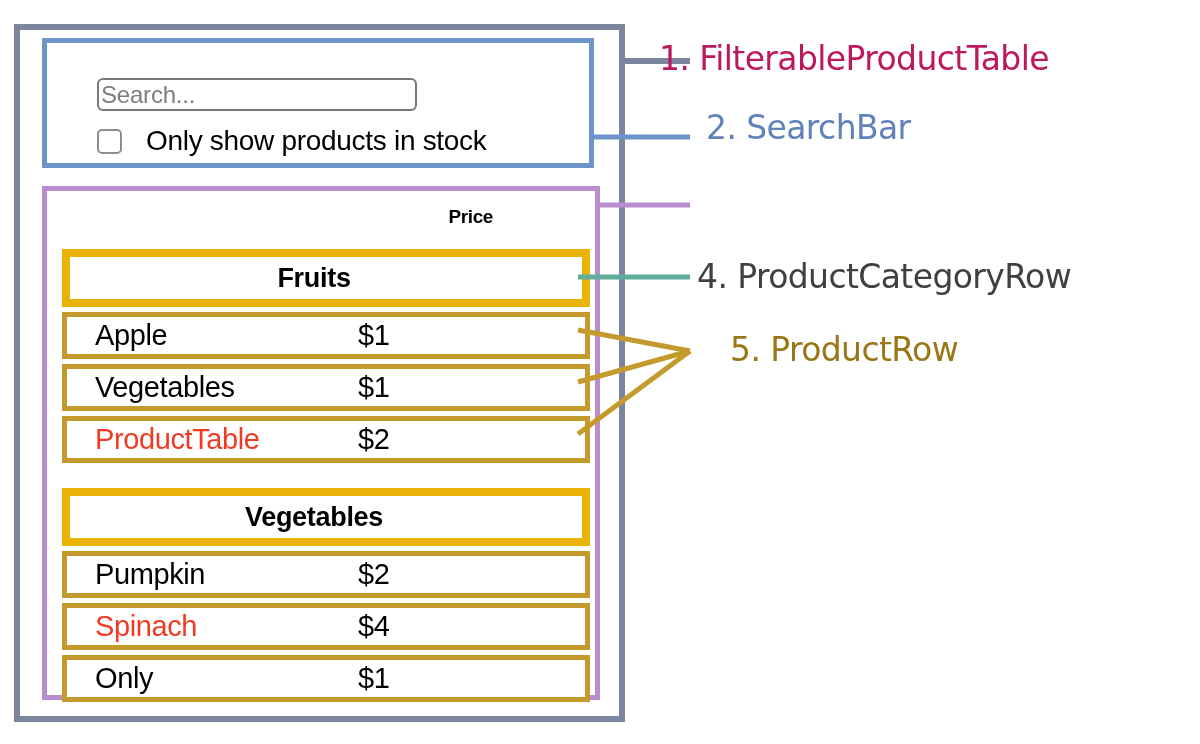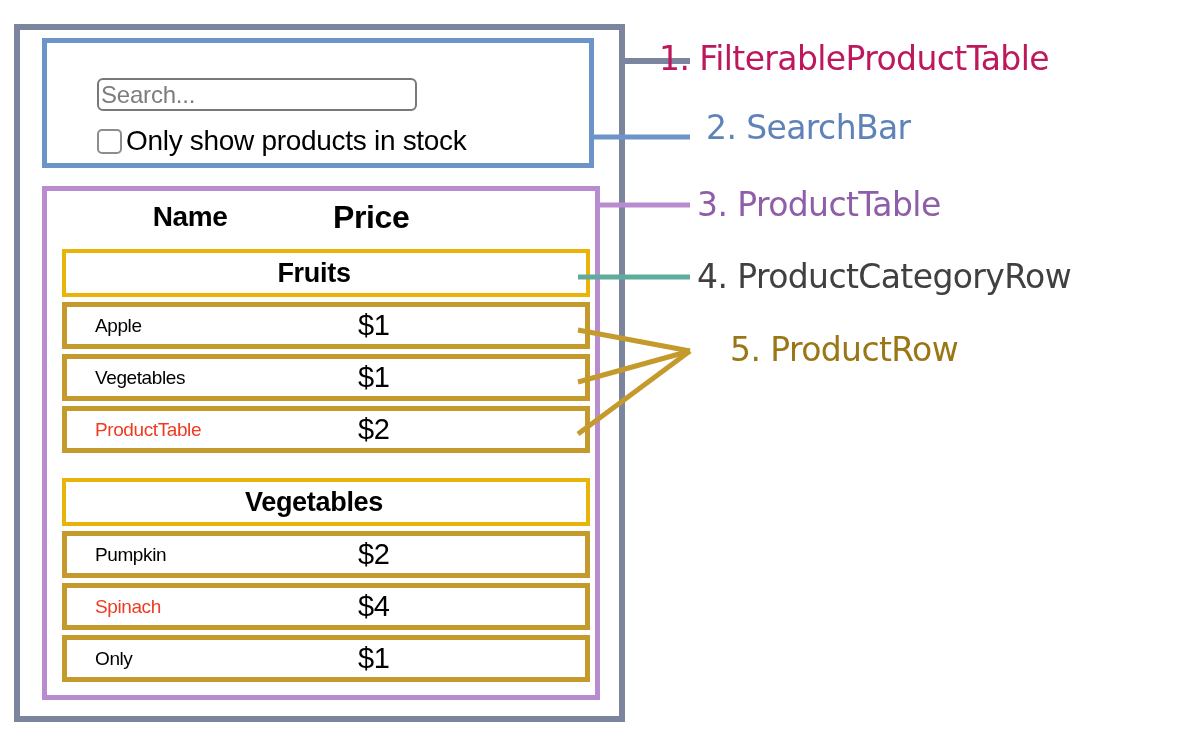--- a/index.html
+++ b/index.html
@@ -61,21 +61,21 @@
     color: #7d7d7d;
     font-family: "Liberation Sans", sans-serif;
     letter-spacing: -0.2px;
   }
   .checkbox-row {
     position: absolute;
     left: 50px;
     top: 82px;
     display: flex;
     align-items: center;
-    gap: 4px;
+    gap: 24px;
   }
   .checkbox-box {
     width: 25px;
     height: 25px;
     border: 2px solid #8d8d8d;
     border-radius: 5px;
     box-sizing: border-box;
     background: #ffffff;
     flex: none;
   }
@@ -114,38 +114,38 @@
     text-align: center;
     font-size: 28px;
     font-weight: bold;
     color: #000000;
     letter-spacing: -0.4px;
   }
   .th-price {
     position: absolute;
     left: 286px;
     width: 160px;
-    text-align: left;
-    font-size: 32px;
+    text-align: right;
+    font-size: 19px;
     font-weight: bold;
     color: #000000;
     letter-spacing: -0.4px;
   }
 
   .rows-area {
     position: absolute;
     left: 15px;
     top: 58px;
     width: 528px;
   }
 
   .category-row {
     position: relative;
-    height: 48px;
-    border: 4px solid #eab308;
+    height: 58px;
+    border: 8px solid #eab308;
     box-sizing: border-box;
     background: #ffffff;
     margin-bottom: 5px;
     display: flex;
     align-items: center;
     justify-content: center;
   }
   .category-row .cat-label {
     font-size: 27px;
     font-weight: bold;
@@ -161,21 +161,21 @@
     border: 5px solid #c49a2c;
     box-sizing: border-box;
     background: #ffffff;
     margin-bottom: 5px;
     display: flex;
     align-items: center;
   }
   .product-row .pname {
     position: absolute;
     left: 28px;
-    font-size: 19px;
+    font-size: 29px;
     letter-spacing: -0.4px;
     color: #000000;
     white-space: nowrap;
   }
   .product-row .pprice {
     position: absolute;
     left: 291px;
     font-size: 29px;
     letter-spacing: -0.4px;
     color: #000000;
@@ -223,21 +223,20 @@
       <span>Search...</span>
     </div>
     <div class="checkbox-row">
       <span class="checkbox-box"></span>
       <span class="checkbox-label">Only show products in stock</span>
     </div>
   </div>
 
   <div class="box-producttable">
     <div class="table-head">
-      <span class="th-name">Name</span>
       <span class="th-price">Price</span>
     </div>
 
     <div class="rows-area">
 
       <div class="category-row">
         <span class="cat-label">Fruits</span>
       </div>
       <div class="product-row">
         <span class="pname">Apple</span>
@@ -283,17 +282,16 @@
 
     <line x1="578" y1="277" x2="690" y2="277" stroke="#5fab9c" stroke-width="5"></line>
 
     <line x1="578" y1="330" x2="690" y2="351" stroke="#c49a2c" stroke-width="5"></line>
     <line x1="578" y1="382" x2="690" y2="351" stroke="#c49a2c" stroke-width="5"></line>
     <line x1="578" y1="434" x2="690" y2="351" stroke="#c49a2c" stroke-width="5"></line>
   </svg>
 
   <div class="legend-label lg1">1. FilterableProductTable</div>
   <div class="legend-label lg2">2. SearchBar</div>
-  <div class="legend-label lg3">3. ProductTable</div>
   <div class="legend-label lg4">4. ProductCategoryRow</div>
   <div class="legend-label lg5">5. ProductRow</div>
 
 </div>
 
 </body></html>

